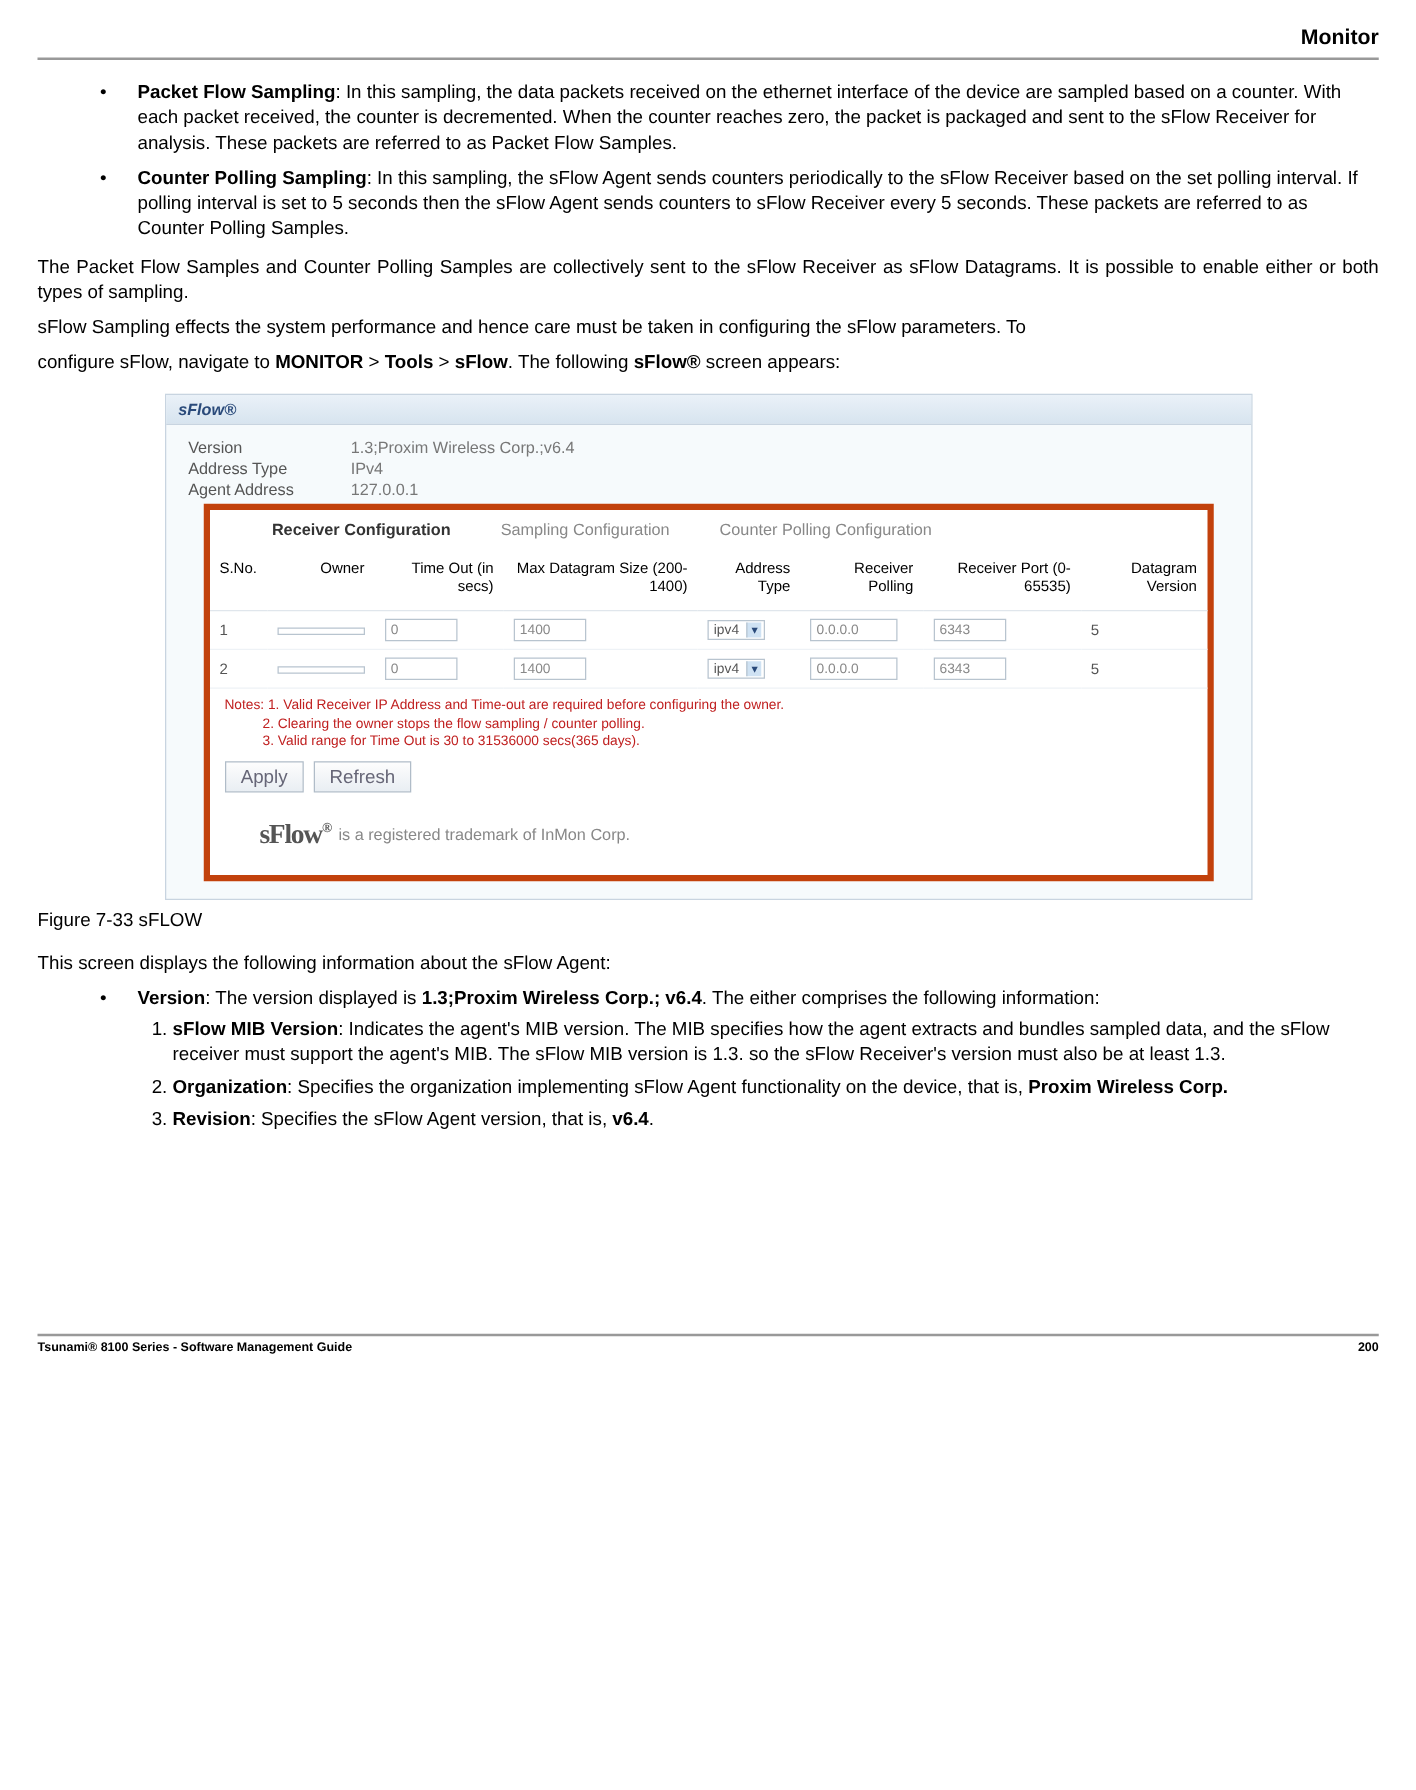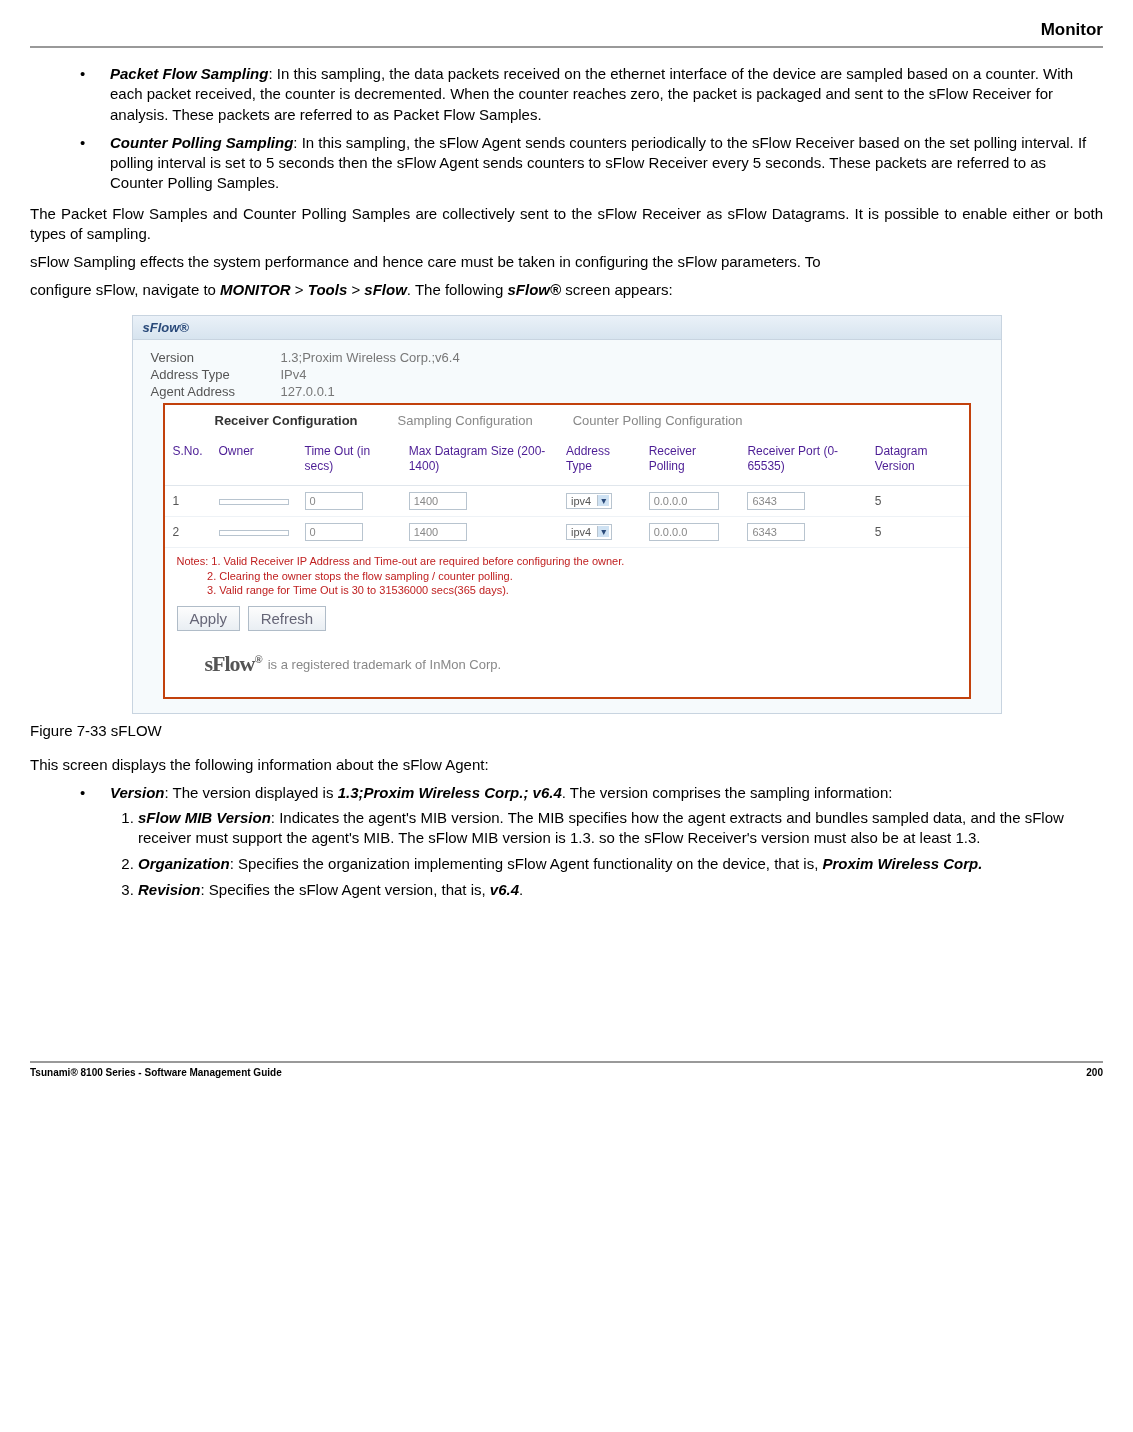--- a/index.html
+++ b/index.html
@@ -36,21 +36,21 @@
     content: "•";
     position: absolute;
     left: 0;
     top: 0;
   }
   .para {
     margin: 8px 0;
     line-height: 1.35;
   }
   .justify { text-align: justify; }
-  b { font-weight: bold; font-style: italic; }
+  b { font-weight: bold; }
   .screenshot-wrap {
     margin: 14px auto 4px auto;
     width: 870px;
   }
   .panel {
     border: 1px solid #c8d4e0;
     background: #f6fafc;
     font-size: 13px;
     color: #555;
   }
@@ -69,36 +69,36 @@
   .info-row .lbl { width: 130px; color:#555; }
   .tabs-row {
     display: flex;
     gap: 40px;
     padding: 8px 50px 6px 50px;
     color: #888;
   }
   .tabs-row .active { font-weight: bold; color: #333; }
   .inner {
     margin: 0 30px 14px 30px;
-    border: 2px solid #c2410c;
+    border: 5px solid #c2410c;
     background: #fff;
     padding: 0 0 12px 0;
   }
   table.rc {
     width: 100%;
     border-collapse: collapse;
     font-size: 12px;
     color: #555;
   }
   table.rc th {
-    text-align: left;
+    text-align: right;
     padding: 10px 8px;
     border-bottom: 1px solid #e0e6ec;
     font-weight: normal;
-    color: #4c1d95;
+    color: #000000;
     vertical-align: top;
     line-height: 1.3;
   }
   table.rc td {
     padding: 6px 8px;
     border-bottom: 1px solid #eef2f6;
     vertical-align: middle;
   }
   .fld {
     border: 1px solid #b8c4cf;
@@ -286,21 +286,21 @@
     </div>
   </div>
 </div>
 
 <div class="fig-caption">Figure 7-33 sFLOW</div>
 
 <p class="para">This screen displays the following information about the sFlow Agent:</p>
 
 <ul class="main-list">
   <li>
-    <b>Version</b><span>: The version displayed is </span><b>1.3;Proxim Wireless Corp.; v6.4</b><span>. The version comprises the sampling information:</span>
+    <b>Version</b><span>: The version displayed is </span><b>1.3;Proxim Wireless Corp.; v6.4</b><span>. The either comprises the following information:</span>
     <ol class="sub">
       <li><b>sFlow MIB Version</b><span>: Indicates the agent's MIB version. The MIB specifies how the agent extracts and bundles sampled data, and the sFlow receiver must support the agent's MIB. The sFlow MIB version is 1.3. so the sFlow Receiver's version must also be at least 1.3.</span></li>
       <li class="justify"><b>Organization</b><span>: Specifies the organization implementing sFlow Agent functionality on the device, that is, </span><b>Proxim Wireless Corp.</b></li>
       <li><b>Revision</b><span>: Specifies the sFlow Agent version, that is, </span><b>v6.4</b><span>.</span></li>
     </ol>
   </li>
 </ul>
 
 <div class="footer">
   <span>Tsunami® 8100 Series - Software Management Guide</span>

